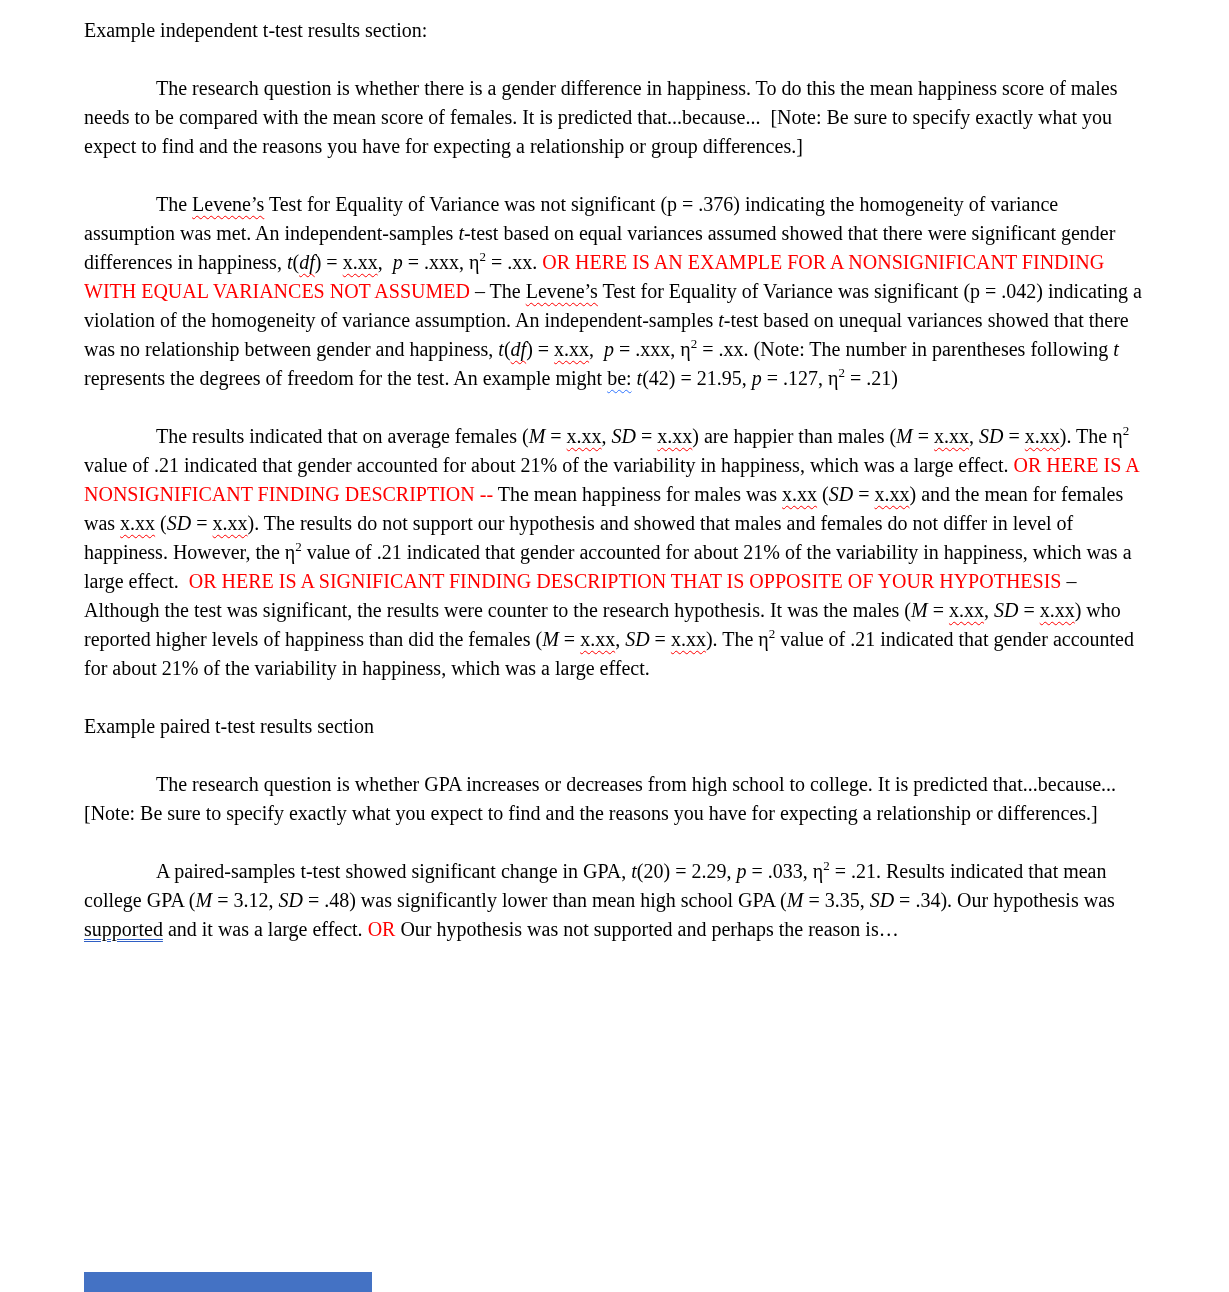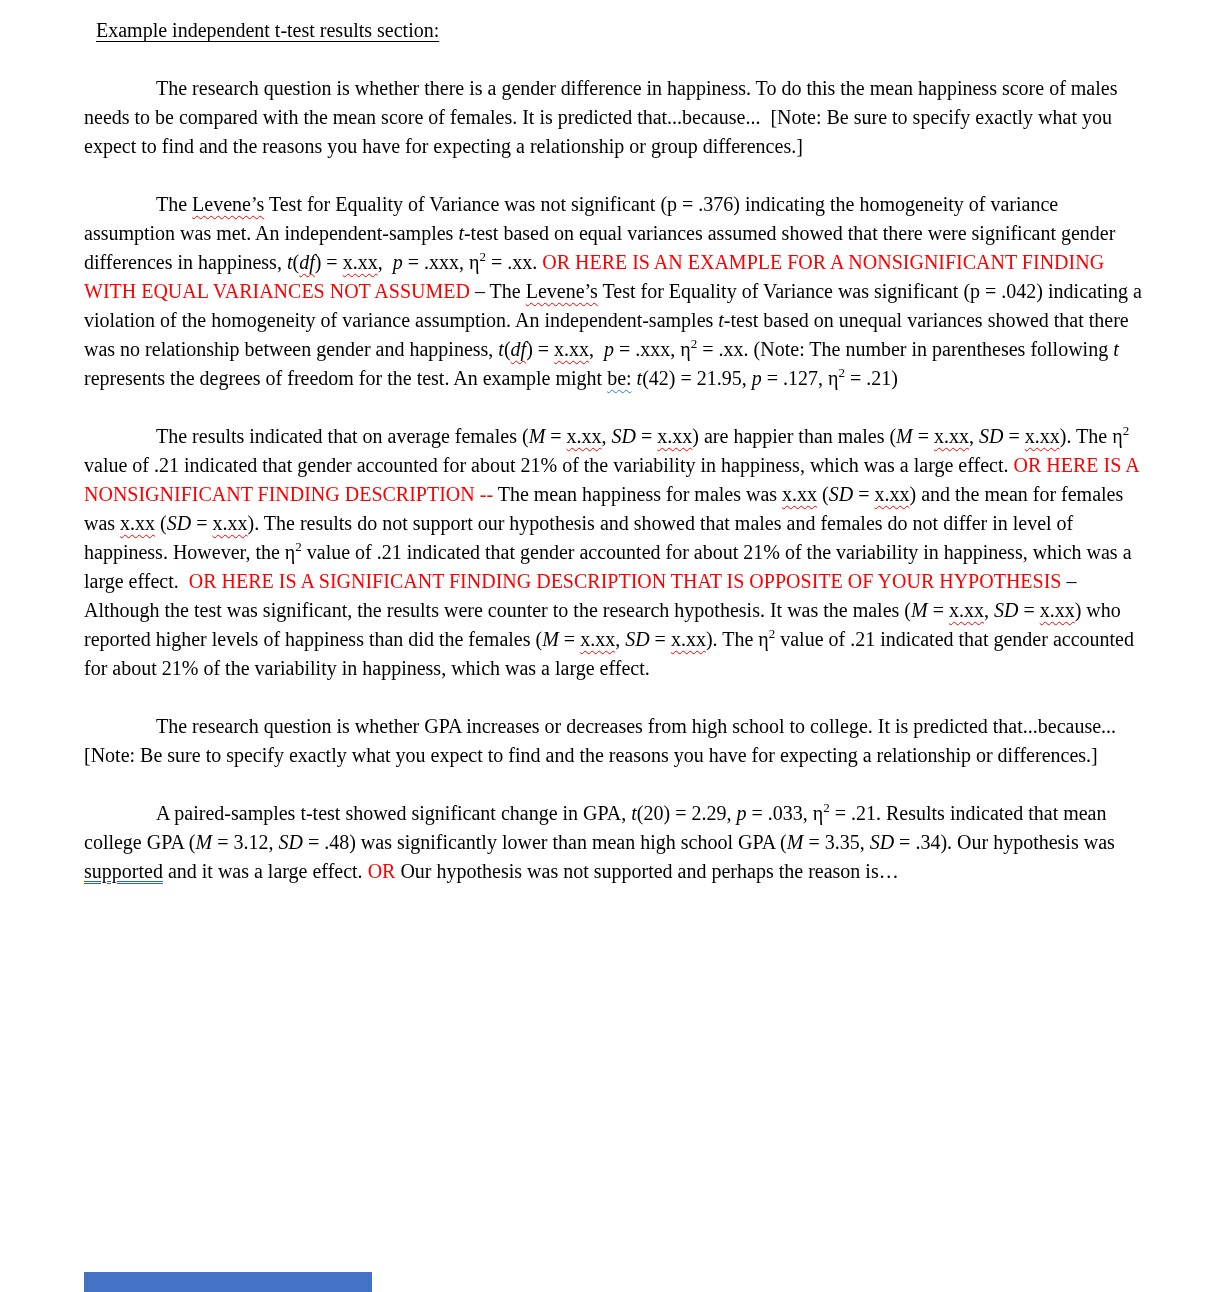--- a/index.html
+++ b/index.html
@@ -14,24 +14,22 @@
   }
   .doc {
     padding: 16px 84px 0 84px;
     font-size: 20px;
     line-height: 29px;
   }
   .doc span { white-space: pre-wrap; }
   .block { margin: 0 0 29px 0; }
   .heading { font-size: 20px; font-weight: normal; }
   .heading > span {
-    text-decoration: underline;
     text-decoration-thickness: 1px;
     text-underline-offset: 4px;
-    margin-left: 12px;
   }
   .para.indent { text-indent: 72px; }
   .space-before { margin-top: 29px; }
   .i { font-style: italic; }
   .red { color: #ff0000; }
   .sqred {
     text-decoration-line: underline;
     text-decoration-style: wavy;
     text-decoration-color: #ff0000;
     text-decoration-thickness: 1px;
@@ -63,17 +61,18 @@
 </style>
 </head>
 <body style="background: rgb(255, 255, 255); color: rgb(0, 0, 0);">
 
 <main class="page-root">
   <div class="doc" id="doc-root">
       <h2 class="block heading"><span>Example independent t-test results section:</span></h2>
       <p class="block para indent"><span>The research question is whether there is a gender difference in happiness. To do this the mean happiness score of males needs to be compared with the mean score of females. It is predicted that...because...  [Note: Be sure to specify exactly what you expect to find and the reasons you have for expecting a relationship or group differences.]</span></p>
       <p class="block para indent"><span>The </span><span class="sqred">Levene’s</span><span> Test for Equality of Variance was not significant (p = .376) indicating the homogeneity of variance assumption was met. An independent-samples </span><span class="i">t</span><span>-test based on equal variances assumed showed that there were significant gender differences in happiness, </span><span class="i">t</span><span>(</span><span class="i sqred">df</span><span>) = </span><span class="sqred">x.xx</span><span>,  </span><span class="i">p</span><span> = .xxx, η</span><span class="sup">2</span><span> = .xx. </span><span class="red">OR HERE IS AN EXAMPLE FOR A NONSIGNIFICANT FINDING WITH EQUAL VARIANCES NOT ASSUMED</span><span> – The </span><span class="sqred">Levene’s</span><span> Test for Equality of Variance was significant (p = .042) indicating a violation of the homogeneity of variance assumption. An independent-samples </span><span class="i">t</span><span>-test based on unequal variances showed that there was no relationship between gender and happiness, </span><span class="i">t</span><span>(</span><span class="i sqred">df</span><span>) = </span><span class="sqred">x.xx</span><span>,  </span><span class="i">p</span><span> = .xxx, η</span><span class="sup">2</span><span> = .xx. (Note: The number in parentheses following </span><span class="i">t</span><span> represents the degrees of freedom for the test. An example might </span><span class="sqblue">be:</span><span> </span><span class="i">t</span><span>(42) = 21.95, </span><span class="i">p</span><span> = .127, η</span><span class="sup">2</span><span> = .21)</span></p>
       <p class="block para indent"><span>The results indicated that on average females (</span><span class="i">M</span><span> = </span><span class="sqred">x.xx</span><span>, </span><span class="i">SD</span><span> = </span><span class="sqred">x.xx</span><span>) are happier than males (</span><span class="i">M</span><span> = </span><span class="sqred">x.xx</span><span>, </span><span class="i">SD</span><span> = </span><span class="sqred">x.xx</span><span>). The η</span><span class="sup">2</span><span> value of .21 indicated that gender accounted for about 21% of the variability in happiness, which was a large effect. </span><span class="red">OR HERE IS A NONSIGNIFICANT FINDING DESCRIPTION --</span><span> The mean happiness for males was </span><span class="sqred">x.xx</span><span> (</span><span class="i">SD</span><span> = </span><span class="sqred">x.xx</span><span>) and the mean for females was </span><span class="sqred">x.xx</span><span> (</span><span class="i">SD</span><span> = </span><span class="sqred">x.xx</span><span>). The results do not support our hypothesis and showed that males and females do not differ in level of happiness. However, the η</span><span class="sup">2</span><span> value of .21 indicated that gender accounted for about 21% of the variability in happiness, which was a large effect.  </span><span class="red">OR HERE IS A SIGNIFICANT FINDING DESCRIPTION THAT IS OPPOSITE OF YOUR HYPOTHESIS</span><span> – Although the test was significant, the results were counter to the research hypothesis. It was the males (</span><span class="i">M</span><span> = </span><span class="sqred">x.xx</span><span>, </span><span class="i">SD</span><span> = </span><span class="sqred">x.xx</span><span>) who reported higher levels of happiness than did the females (</span><span class="i">M</span><span> = </span><span class="sqred">x.xx</span><span>, </span><span class="i">SD</span><span> = </span><span class="sqred">x.xx</span><span>). The η</span><span class="sup">2</span><span> value of .21 indicated that gender accounted for about 21% of the variability in happiness, which was a large effect.</span></p>
+      <h2 class="block heading space-before"><span>Example paired t-test results section</span></h2>
       <p class="block para indent"><span>The research question is whether GPA increases or decreases from high school to college. It is predicted that...because...  [Note: Be sure to specify exactly what you expect to find and the reasons you have for expecting a relationship or differences.]</span></p>
       <p class="block para indent"><span>A paired-samples t-test showed significant change in GPA, </span><span class="i">t</span><span>(20) = 2.29, </span><span class="i">p</span><span> = .033, η</span><span class="sup">2</span><span> = .21. Results indicated that mean college GPA (</span><span class="i">M</span><span> = 3.12, </span><span class="i">SD</span><span> = .48) was significantly lower than mean high school GPA (</span><span class="i">M</span><span> = 3.35, </span><span class="i">SD</span><span> = .34). Our hypothesis was </span><span class="dblblue">supported</span><span> and it was a large effect. </span><span class="red">OR</span><span> Our hypothesis was not supported and perhaps the reason is…</span></p>
     </div>
   <div class="blue-bar" style="background: rgb(68, 114, 196);"></div>
 </main>
 
 </body></html>

